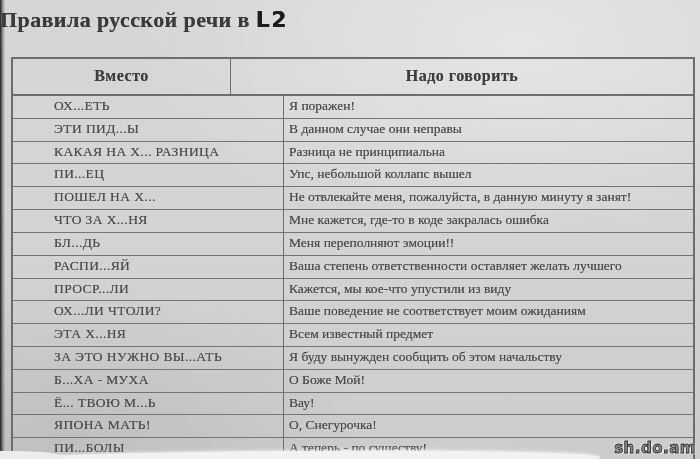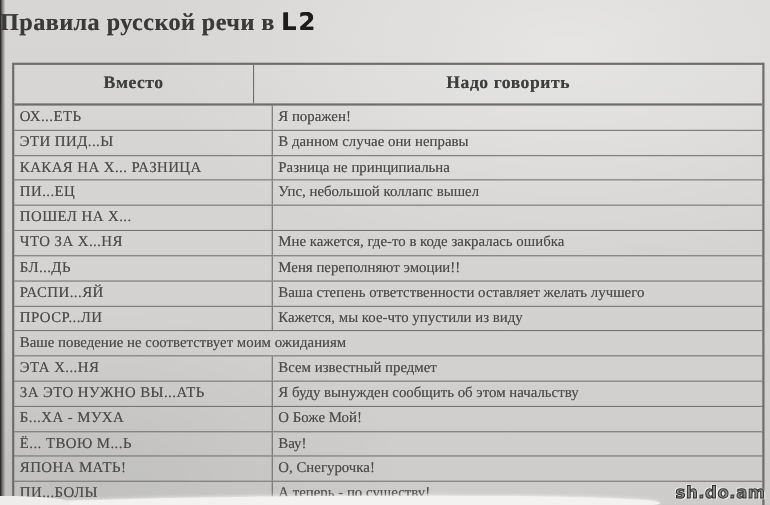--- a/index.html
+++ b/index.html
@@ -55,21 +55,21 @@
   }
   .tbody { flex: 1; display: flex; flex-direction: column; }
   .row { display: flex; flex: 1; border-bottom: 1px solid #757573; }
   .cell {
     font-size: 13.5px; color: #4b4b49;
     padding: 2px 3px 0 5px;
     white-space: nowrap; overflow: hidden;
     text-shadow: 0 0 0.5px rgba(75,75,73,0.65);
     box-sizing: border-box;
   }
-  .cell-left  { width: 235px; flex: none; border-right: 1.5px solid #6d6d6b; letter-spacing: 0.4px; }
+  .cell-left  { width: 235px; flex: none; border-right: 1.5px solid #6d6d6b; letter-spacing: 0.4px; margin-left: 36px; }
   .hcell-left { width: 217px; flex: none; border-right: 1.5px solid #6d6d6b; }
   .cell-right { flex: 1; }
   .hcell-right{ flex: 1; }
   .paper-edge {
     position: absolute; bottom: -10px; left: -40px;
     width: 640px; height: 18px;
     background: #f3f2f0;
     border-radius: 50%;
     transform: rotate(-0.5deg);
     box-shadow: 0 0 4px rgba(255,255,255,0.9);
@@ -120,20 +120,21 @@
       <div class="cell cell-right">Разница не принципиальна</div>
     </div>
 
     <div class="row">
       <div class="cell cell-left">ПИ...ЕЦ</div>
       <div class="cell cell-right">Упс, небольшой коллапс вышел</div>
     </div>
 
     <div class="row">
       <div class="cell cell-left">ПОШЕЛ НА Х...</div>
+      <div class="cell cell-right">Не отвлекайте меня, пожалуйста, в данную минуту я занят!</div>
     </div>
 
 
     <div class="row">
       <div class="cell cell-left">ЧТО ЗА Х...НЯ</div>
       <div class="cell cell-right">Мне кажется, где-то в коде закралась ошибка</div>
     </div>
 
     <div class="row">
       <div class="cell cell-left">БЛ...ДЬ</div>
@@ -144,20 +145,21 @@
       <div class="cell cell-left">РАСПИ...ЯЙ</div>
       <div class="cell cell-right">Ваша степень ответственности оставляет желать лучшего</div>
     </div>
 
     <div class="row">
       <div class="cell cell-left">ПРОСР...ЛИ</div>
       <div class="cell cell-right">Кажется, мы кое-что упустили из виду</div>
     </div>
 
     <div class="row">
+      <div class="cell cell-left">ОХ...ЛИ ЧТОЛИ?</div>
       <div class="cell cell-right">Ваше поведение не соответствует моим ожиданиям</div>
     </div>
 
     <div class="row">
       <div class="cell cell-left">ЭТА Х...НЯ</div>
       <div class="cell cell-right">Всем известный предмет</div>
     </div>
 
     <div class="row">
       <div class="cell cell-left">ЗА ЭТО НУЖНО ВЫ...АТЬ</div>

